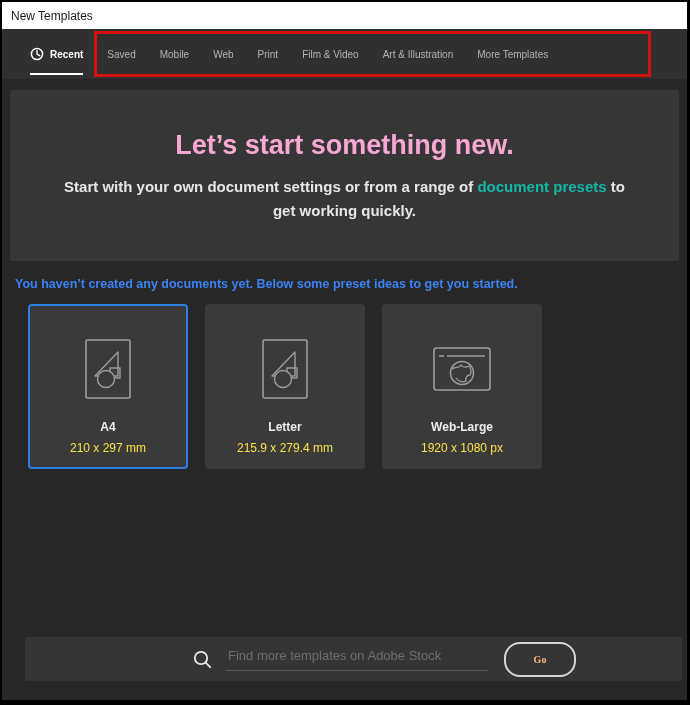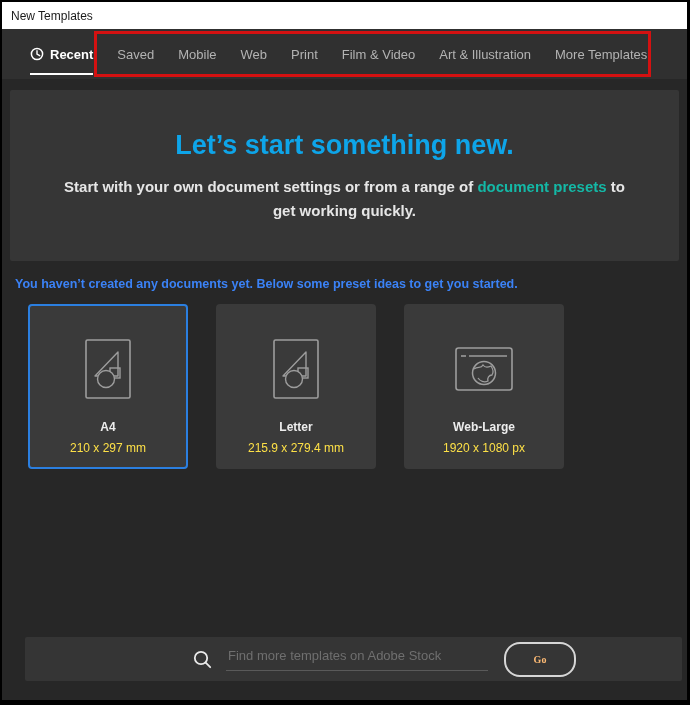--- a/index.html
+++ b/index.html
@@ -32,21 +32,21 @@
     height: 50px;
     background: #303030;
     display: flex; align-items: center;
     padding-left: 28px;
     gap: 24px;
   }
   .tab {
     position: relative;
     height: 100%;
     display: flex; align-items: center; gap: 6px;
-    font-size: 13px; color: #b3b3b3;
+    font-size: 10px; color: #b3b3b3;
     cursor: pointer;
     white-space: nowrap;
   }
   .tab.active { color: #ffffff; font-weight: 700; }
   .tab.active::after {
     content: "";
     position: absolute; left: 0; right: 0; bottom: 4px;
     height: 2.5px; background: #ffffff;
   }
   .clock-icon { display: inline-flex; }
@@ -64,41 +64,41 @@
   
   .hero {
     margin: 11px 8px 0 8px;
     height: 171px;
     background: #363636;
     border-radius: 2px;
     display: flex; flex-direction: column;
     align-items: center; justify-content: center;
   }
   .hero-title {
-    font-size: 27px; font-weight: 700; color: #0ea5e9;
+    font-size: 27px; font-weight: 700; color: #f9a8d4;
     margin: 2px 0 14px 0;
   }
   .hero-sub {
     width: 580px;
     text-align: center;
     font-size: 15px; font-weight: 700; color: #e6e6e6;
     line-height: 24px;
   }
   .hero-link { color: #14b8a6; cursor: pointer; font-weight: 700; }
 
   
   .empty-msg {
     margin: 16px 0 0 13px;
     font-size: 12.5px; font-weight: 700; color: #3b82f6;
   }
 
   
   .cards {
     margin: 13px 0 0 26px;
-    display: flex; gap: 28px;
+    display: flex; gap: 17px;
   }
   .card {
     box-sizing: border-box;
     width: 160px; height: 165px;
     background: #3a3a3a;
     border: 2px solid transparent;
     border-radius: 4px;
     display: flex; flex-direction: column; align-items: center;
     padding-top: 33px;
     cursor: pointer;

